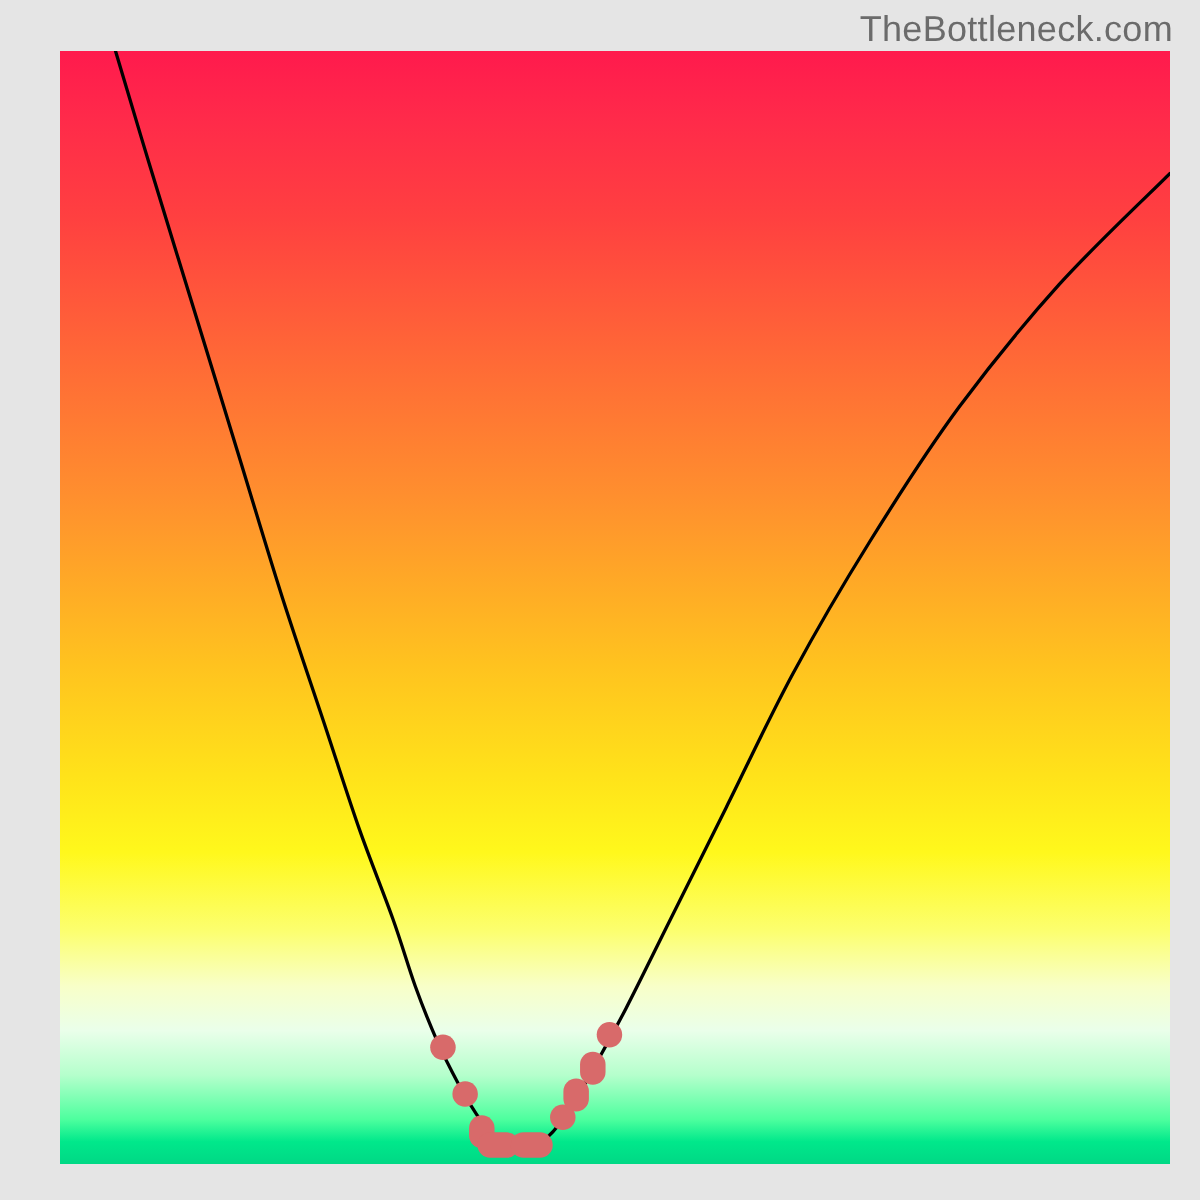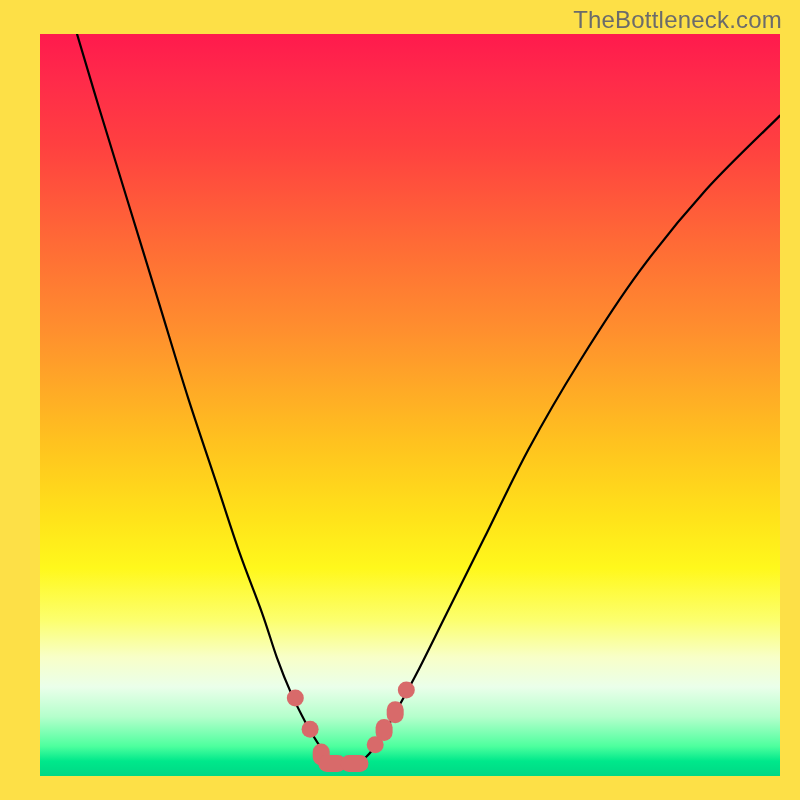--- a/index.html
+++ b/index.html
@@ -10,21 +10,21 @@
     background: #000;
     overflow: hidden;
     font-family: Arial, Helvetica, sans-serif;
   }
   .frame {
     position: absolute;
     left: 0;
     top: 0;
     width: 800px;
     height: 800px;
-    background: #fde047;
+    background: #e5e5e5;
   }
   .plot {
     position: absolute;
     left: 40px;
     top: 34px;
     width: 740px;
     height: 742px;
     background: linear-gradient(to bottom,
       #ff1a4d 0%,
       #ff2a4a 6%,

